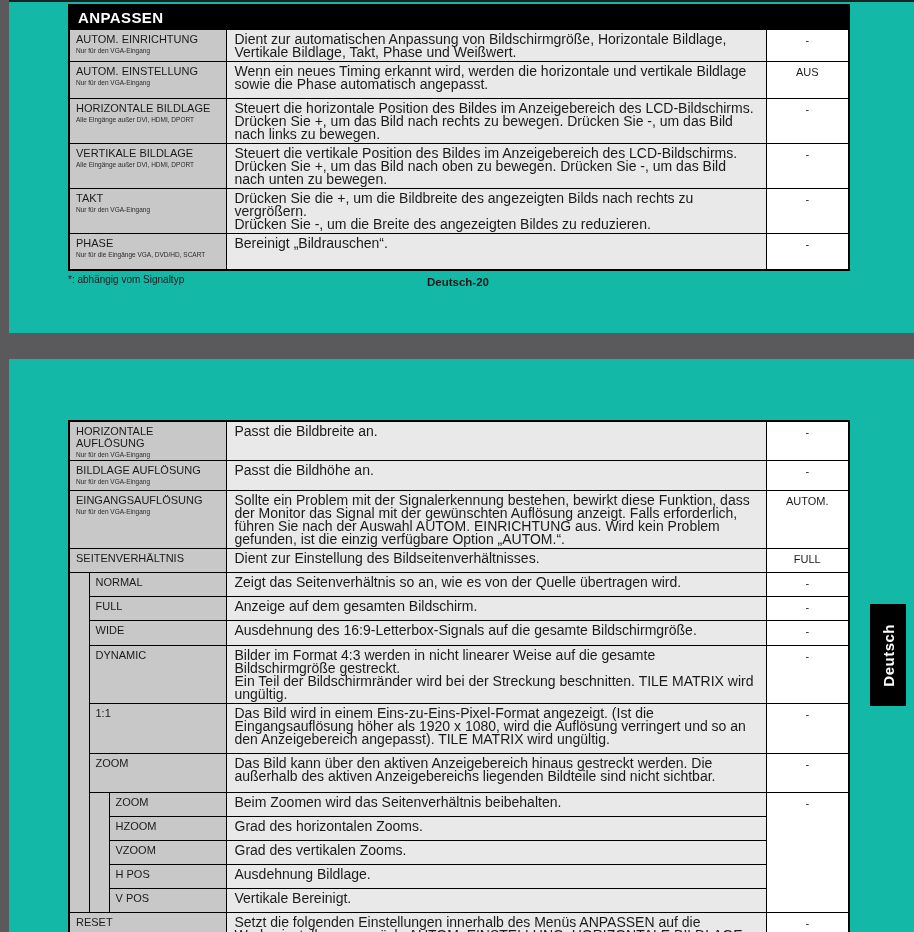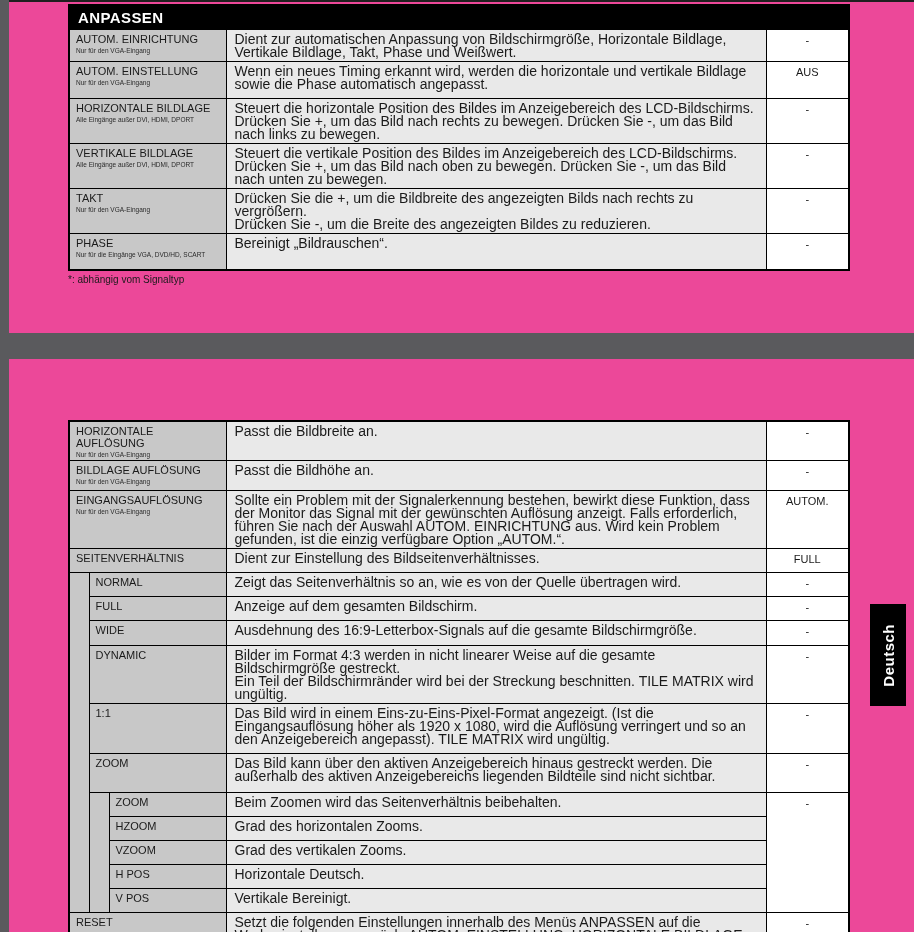--- a/index.html
+++ b/index.html
@@ -3,21 +3,21 @@
 <meta charset="utf-8">
 <style>
   * { box-sizing: border-box; }
   html,body { margin:0; padding:0; }
   body {
     width:914px; height:932px; position:relative; overflow:hidden;
     background:#5a5a5d;
     font-family:"Liberation Sans", sans-serif;
     color:#1a1a1a;
   }
-  .page { position:absolute; left:9px; width:905px; background:#ec4899;padding-left:28px; }
+  .page { position:absolute; left:9px; width:905px; background:#14b8a6;padding-left:28px; }
   #page1 { top:0; height:333px; }
   #page2 { top:359px; height:589px; }
   .page-top-edge { position:absolute; top:0; left:0; width:100%; height:2px; background:#1f1f1f; }
 
   table.settings-table {
     position:absolute; left:59px;
     border-collapse:collapse; table-layout:fixed;
     border:2px solid #000;
   }
   td { border:1px solid #000; vertical-align:top; overflow:hidden; }
@@ -94,20 +94,21 @@
       <td class="val">-</td>
     </tr>
     <tr class="h36">
       <td class="lbl"><span>PHASE</span><span class="sub">Nur für die Eingänge VGA, DVD/HD, SCART</span></td>
       <td class="desc">Bereinigt „Bildrauschen“.</td>
       <td class="val">-</td>
     </tr>
   </tbody>
     </table>
   <div class="footnote">*: abhängig vom Signaltyp</div>
+  <div class="page-number">Deutsch-20</div>
 </div>
 
 <div class="page" id="page2">
   <table class="settings-table" style="top:61px; width:780px;">
     <colgroup>
         <col style="width:20px">
         <col style="width:20px">
         <col style="width:117px">
         <col style="width:540px">
         <col style="width:83px">
@@ -174,21 +175,21 @@
     <tr class="h24">
       <td class="lbl"><span>HZOOM</span></td>
       <td class="desc">Grad des horizontalen Zooms.</td>
     </tr>
     <tr class="h24">
       <td class="lbl"><span>VZOOM</span></td>
       <td class="desc">Grad des vertikalen Zooms.</td>
     </tr>
     <tr class="h24">
       <td class="lbl"><span>H POS</span></td>
-      <td class="desc">Horizontale Deutsch.</td>
+      <td class="desc">Ausdehnung Bildlage.</td>
     </tr>
     <tr class="h24">
       <td class="lbl"><span>V POS</span></td>
       <td class="desc">Vertikale Bereinigt.</td>
     </tr>
     <tr class="h50">
       <td class="lbl" colspan="3"><span>RESET</span></td>
       <td class="desc">Setzt die folgenden Einstellungen innerhalb des Menüs ANPASSEN auf die Werkseinstellungen zurück: AUTOM. EINSTELLUNG, HORIZONTALE BILDLAGE, VERTIKALE BILDLAGE, TAKT, PHASE, HORIZONTALE AUFLÖSUNG, VERTIKALE AUFLÖSUNG, SEITENVERHÄLTNIS.</td>
       <td class="val">-</td>
     </tr>

